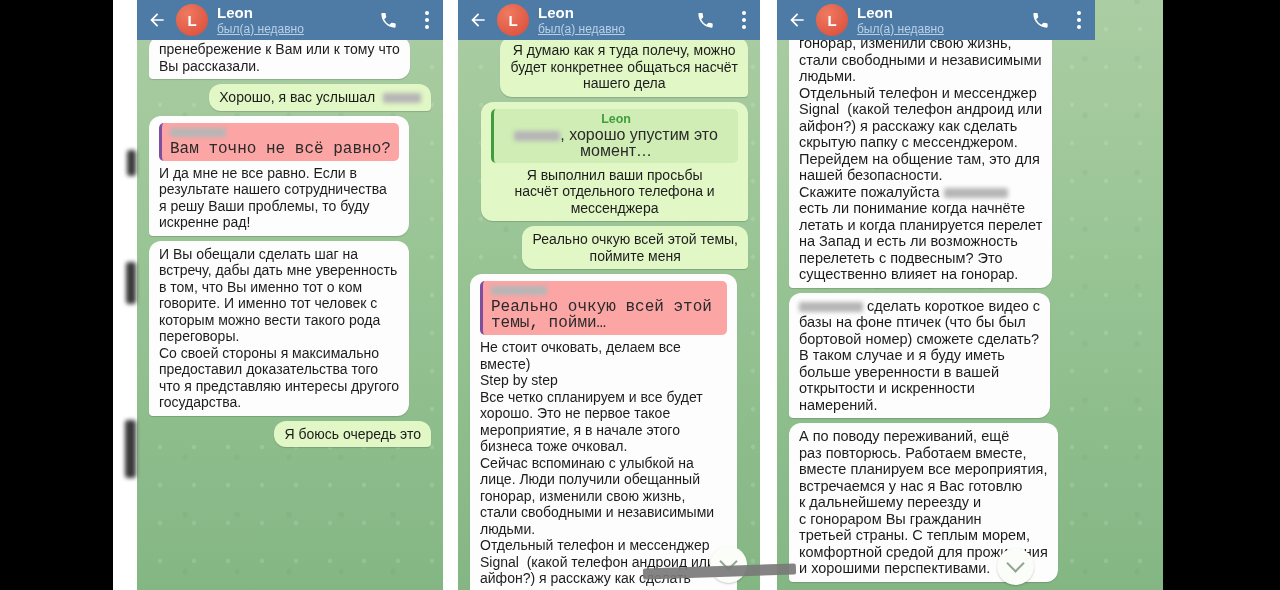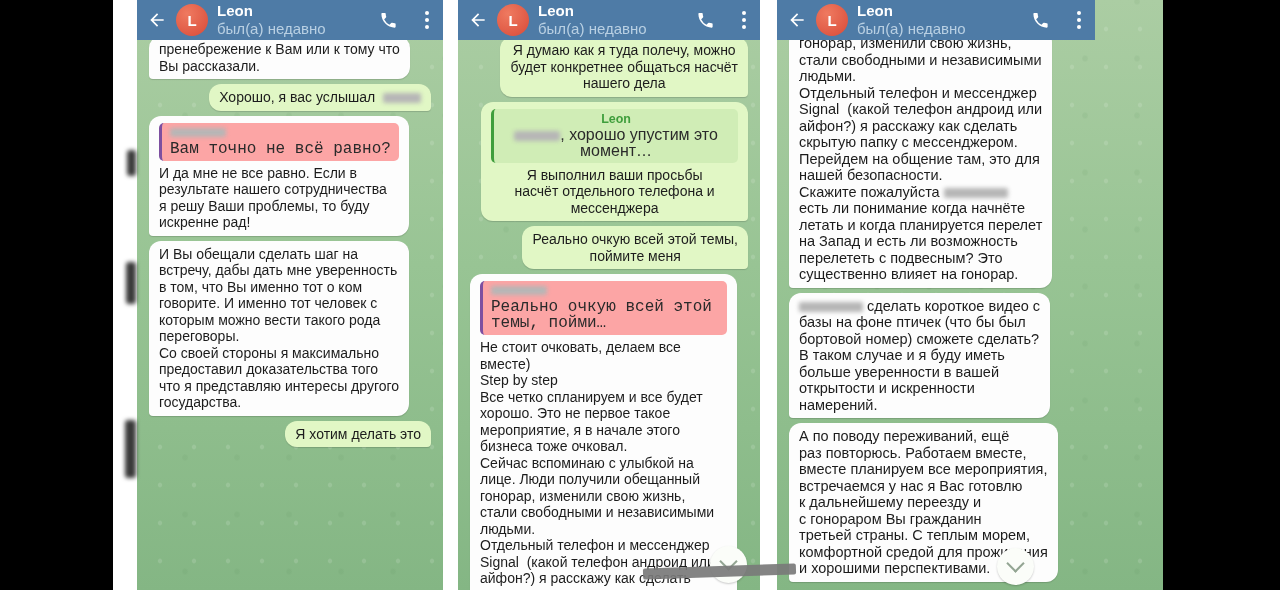--- a/index.html
+++ b/index.html
@@ -23,21 +23,21 @@
   .tg-header{position:absolute;top:0;left:0;height:40px;width:100%;background:#4e7ba6;
              display:flex;align-items:center;gap:9px;padding:0 10px;box-sizing:border-box;z-index:5;}
   .panel-2 .tg-header{width:318px;}
   .back{display:flex;align-items:center;}
   .avatar{width:32px;height:32px;border-radius:50%;flex:0 0 auto;
           background:radial-gradient(circle at 35% 30%,#ef7a60,#d84a38);
           display:flex;align-items:center;justify-content:center;}
   .avatar b{color:#fff;font-size:15px;font-weight:bold;}
   .title{flex:1;min-width:0;line-height:1.05;}
   .name{color:#fff;font-size:15px;font-weight:bold;}
-  .status{color:#b9d0e3;font-size:15px;margin-top:2px;}
+  .status{color:#b9d0e3;font-size:12px;margin-top:2px;text-decoration:underline;}
   .call{display:flex;align-items:center;margin-right:14px;}
   .menu{display:flex;flex-direction:column;gap:3px;padding:2px 4px;}
   .menu i{width:4px;height:4px;border-radius:50%;background:#fff;display:block;}
 
   .messages{position:absolute;top:40px;left:0;right:0;bottom:0;display:flex;flex-direction:column;
             gap:5px;padding:0 12px;box-sizing:border-box;overflow:hidden;}
   .panel-0 .messages .msg:first-child{margin-top:-4px;}
   .panel-1 .messages .msg:first-child{margin-top:-3px;}
   .panel-2 .messages .msg:first-child{margin-top:-10px;}
 
@@ -130,21 +130,21 @@
 в том, что Вы именно тот о ком
 говорите. И именно тот человек с
 которым можно вести такого рода
 переговоры.
 Со своей стороны я максимально
 предоставил доказательства того
 что я представляю интересы другого
 государства.</div>
         </div>
         <div class="msg out">
-          <div class="msg-text">Я хотим делать это</div>
+          <div class="msg-text">Я боюсь очередь это</div>
         </div>
       </div>
   </section>
 
   <section class="panel panel-1">
     <header class="tg-header">
       <span class="back">
         <svg width="20" height="20" viewBox="0 0 24 24">
             <path d="M20 11H7.8l5.6-5.6L12 4l-8 8 8 8 1.4-1.4L7.8 13H20v-2z" fill="#fff"></path>
           </svg>

